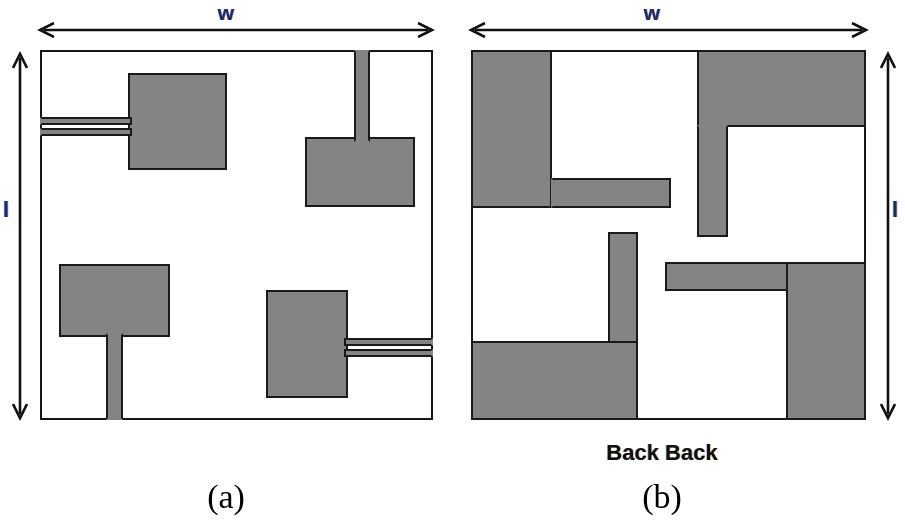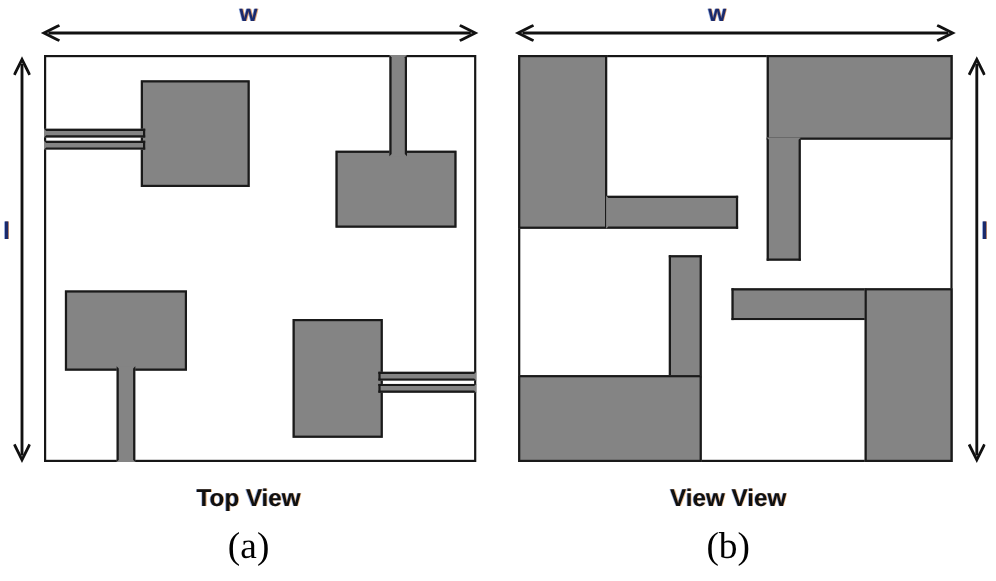--- a/index.html
+++ b/index.html
@@ -121,21 +121,20 @@
     <div class="patch" style="left:305px; top:137px; width:110px; height:70px;"></div>
     <div class="patch seam-t seam-b" style="left:354px; top:50px; width:16px; height:92px;"></div>
 
     <div class="patch" style="left:59px; top:264px; width:111px; height:73px;"></div>
     <div class="patch seam-t seam-b" style="left:106px; top:333px; width:17px; height:87px;"></div>
 
     <div class="patch" style="left:266px; top:290px; width:82px; height:108px;"></div>
     <div class="patch seam-r" style="left:344px; top:338px; width:89px; height:8px;"></div>
     <div class="patch seam-r" style="left:344px; top:349px; width:89px; height:8px;"></div>
 
-    <div class="view-caption" style="top:440px;">Top View</div>
     <div class="sub-caption" style="top:478px;">(a)</div>
   </div>
 
   <div class="panel" id="panel-b">
 
     <div class="dim-label dim-w" style="left:0;width:400px;text-align:center;">w</div>
 
     <div class="arrow-h" style="left:15px; top:22px;">
       <svg width="403" height="16" viewBox="0 0 403 16">
         <line x1="8" y1="8" x2="395" y2="8" stroke="#111" stroke-width="2.6"></line>
@@ -162,17 +161,17 @@
     <div class="patch" style="left:245px; top:50px; width:169px; height:77px;"></div>
     <div class="patch seam-t" style="left:245px; top:125px; width:31px; height:112px;"></div>
 
     <div class="patch seam-b" style="left:156px; top:232px; width:30px; height:112px;"></div>
 
     <div class="patch seam-r" style="left:213px; top:262px; width:123px; height:29px;"></div>
     <div class="patch" style="left:334px; top:262px; width:80px; height:158px;"></div>
 
     <div class="patch" style="left:19px; top:341px; width:167px; height:79px;"></div>
 
-    <div class="view-caption" style="top:440px; width:420px;">View View</div>
+    <div class="view-caption" style="top:440px; width:420px;">Back Back</div>
     <div class="sub-caption" style="top:478px; width:420px;">(b)</div>
   </div>
 
 </div>
 
 </body></html>

